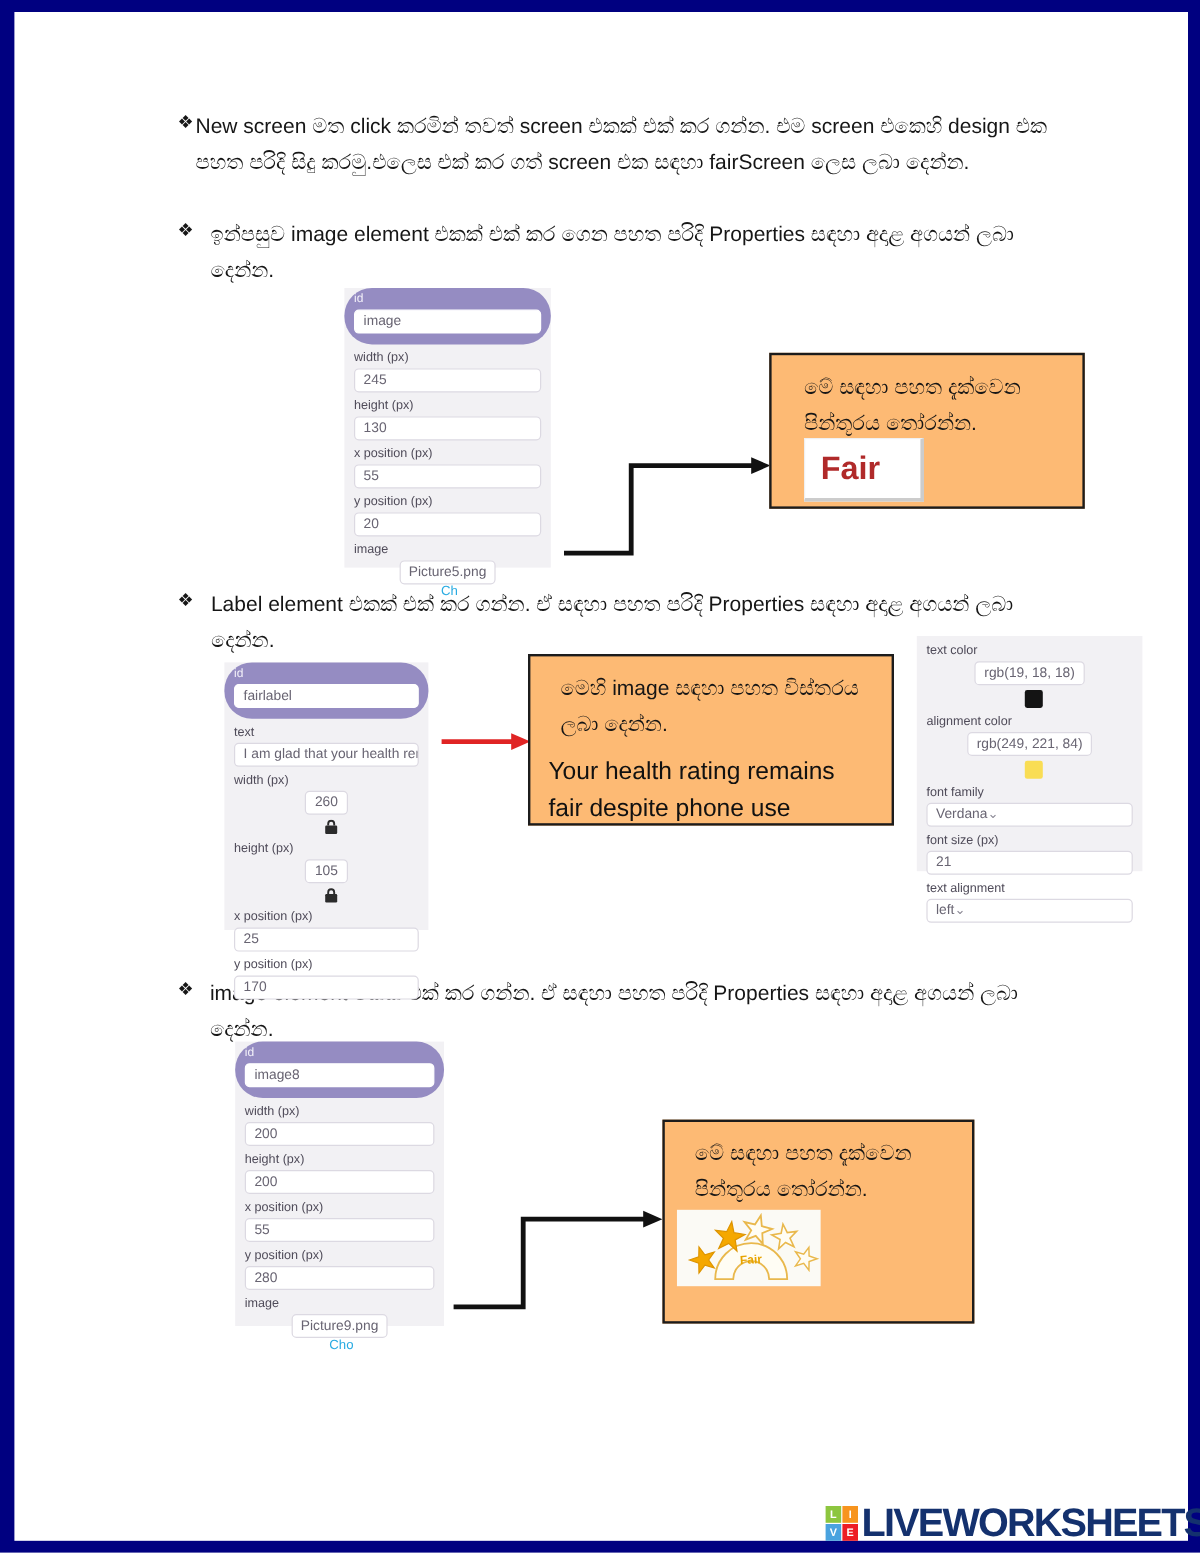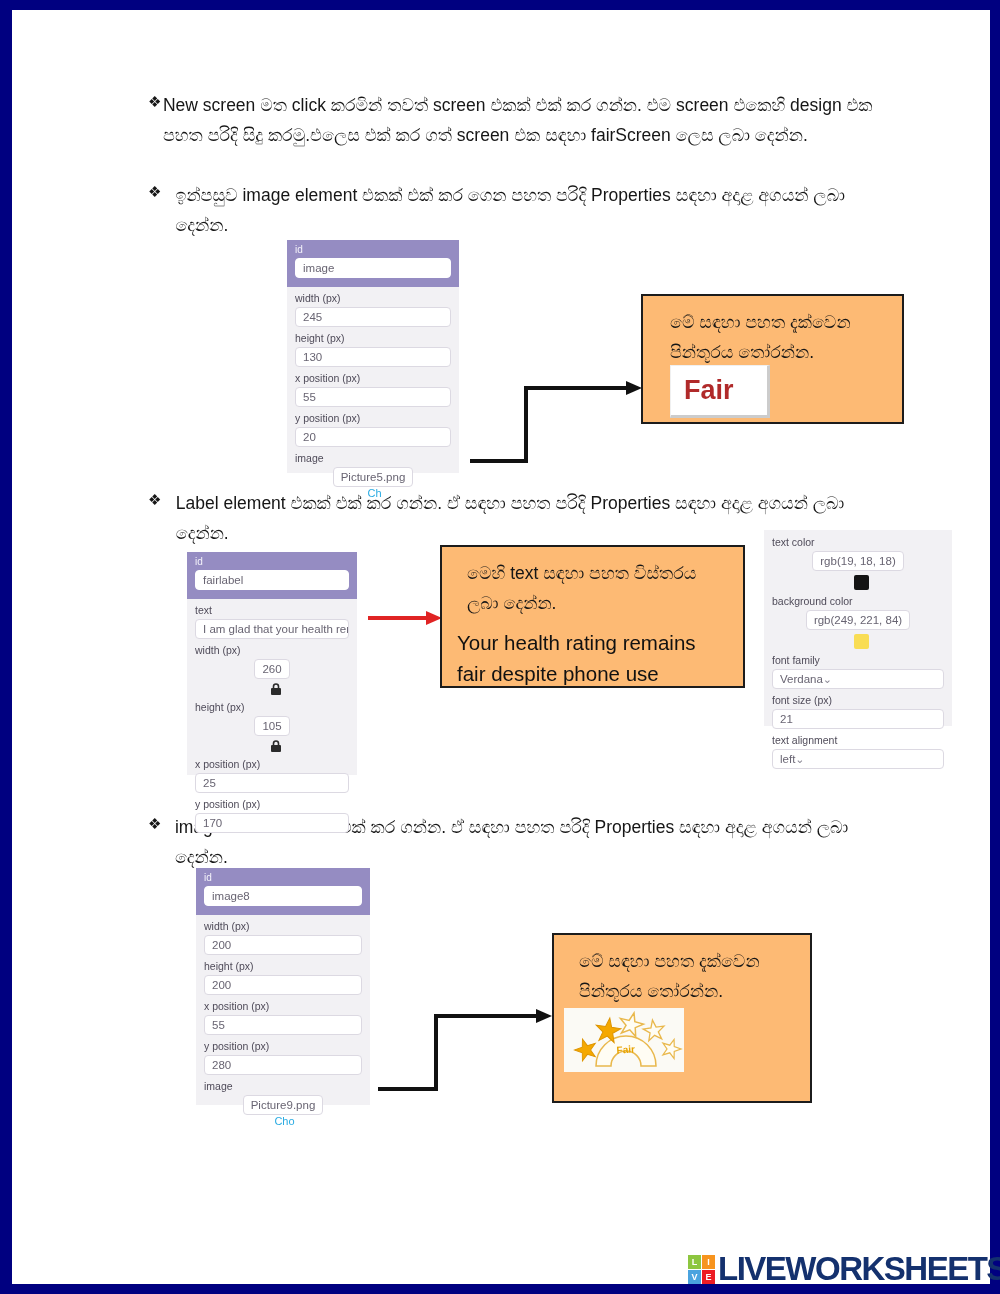--- a/index.html
+++ b/index.html
@@ -8,21 +8,21 @@
   #paper { position:absolute; left:12px; top:10px; width:978px; height:1274px; background:#ffffff; }
   .abs { position:absolute; }
 
   
   .bullet { position:absolute; display:flex; color:#161616; }
   .bullet .marker { width:28px; font-size:15px; padding-top:3px; color:#161616; }
   .bullet .btext { font-size:17.5px; line-height:30px; }
 
   
   .prop-panel { position:absolute; background:#f2f1f4; }
-  .panel-header { background:#958cc2; padding:4px 8px 9px 8px; }
+  .panel-header { background:#958cc2; padding:4px 8px 9px 8px;border-radius:23px; }
   .hdr-label { font-size:10px; color:#f4f2fa; }
   .inp { background:#fff; border:1px solid #dcd9e2; border-radius:4px; height:20px; line-height:18px;
          font-size:11.5px; color:#686472; padding:0 7px; margin-top:3px; overflow:hidden; white-space:nowrap; }
   .panel-header .inp { border-color:#fff; }
   .field { padding:5px 8px 0 8px; }
   .field-label { font-size:10.5px; color:#4f4b59; }
   .inline-row { display:flex; align-items:center;flex-direction:column; }
   .inline-row .inp { flex:1; min-width:0; }
   .link-blue { color:#29abe2; font-size:11px; margin-left:3px; white-space:nowrap; }
   .lock { margin-left:7px; margin-top:4px; flex:0 0 auto; }
@@ -155,34 +155,34 @@
       <div class="inp">170</div>
     </div>
   </div>
 
   <svg class="arrow" style="left:366px; top:608px;" width="80" height="20" viewBox="0 0 80 20">
     <path d="M2,10 H62" stroke="#e02424" stroke-width="4" fill="none"></path>
     <path d="M60,3 L76,10 L60,17 Z" fill="#e02424"></path>
   </svg>
 
   <div class="callout" style="left:440px; top:545px; width:305px; height:143px;">
-    <div class="sinhala" style="padding-left:10px;">මෙහි text සඳහා පහත විස්තරය ලබා දෙන්න.</div>
+    <div class="sinhala" style="padding-left:10px;">මෙහි image සඳහා පහත විස්තරය ලබා දෙන්න.</div>
     <div class="statement">Your health rating remains fair despite phone use</div>
   </div>
 
   <div class="prop-panel" style="left:764px; top:530px; width:188px; height:196px;">
     <div class="field" style="padding-top:6px;">
       <div class="field-label">text color</div>
       <div class="inline-row">
         <div class="inp">rgb(19, 18, 18)</div>
         <div class="swatch swatch-black"></div>
       </div>
     </div>
     <div class="field">
-      <div class="field-label">background color</div>
+      <div class="field-label">alignment color</div>
       <div class="inline-row">
         <div class="inp">rgb(249, 221, 84)</div>
         <div class="swatch swatch-yellow"></div>
       </div>
     </div>
     <div class="field">
       <div class="field-label">font family</div>
       <div class="inp select-inp">
         <span>Verdana</span>
         <span class="chevron">⌄</span>

